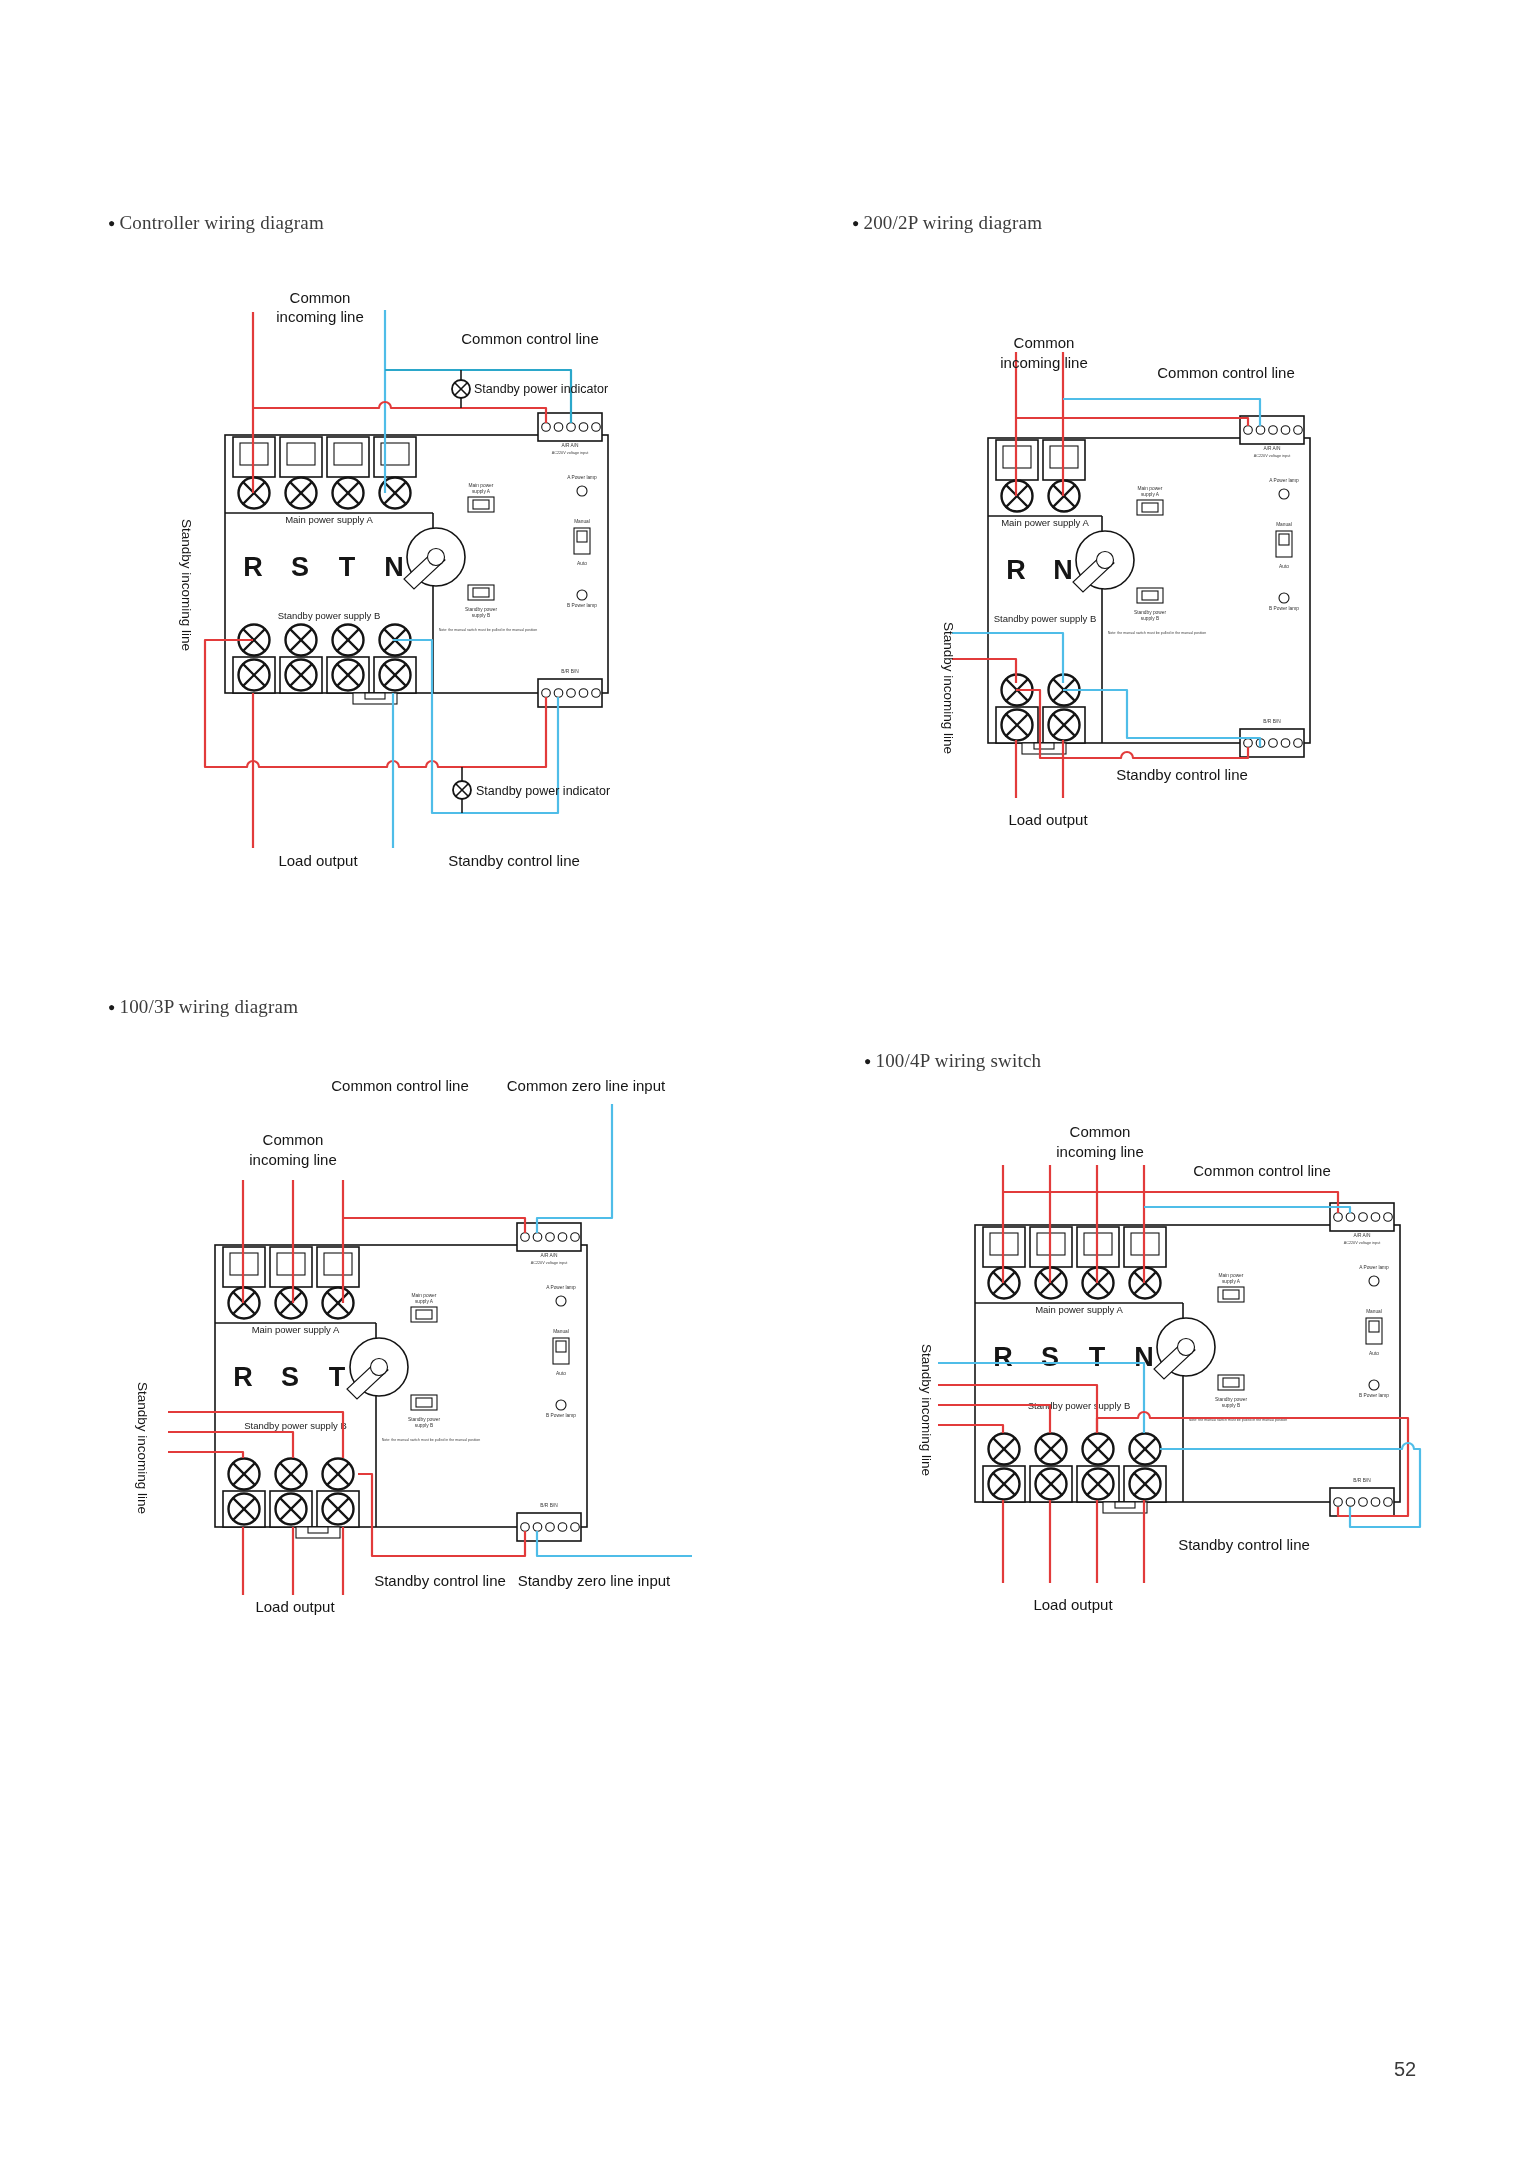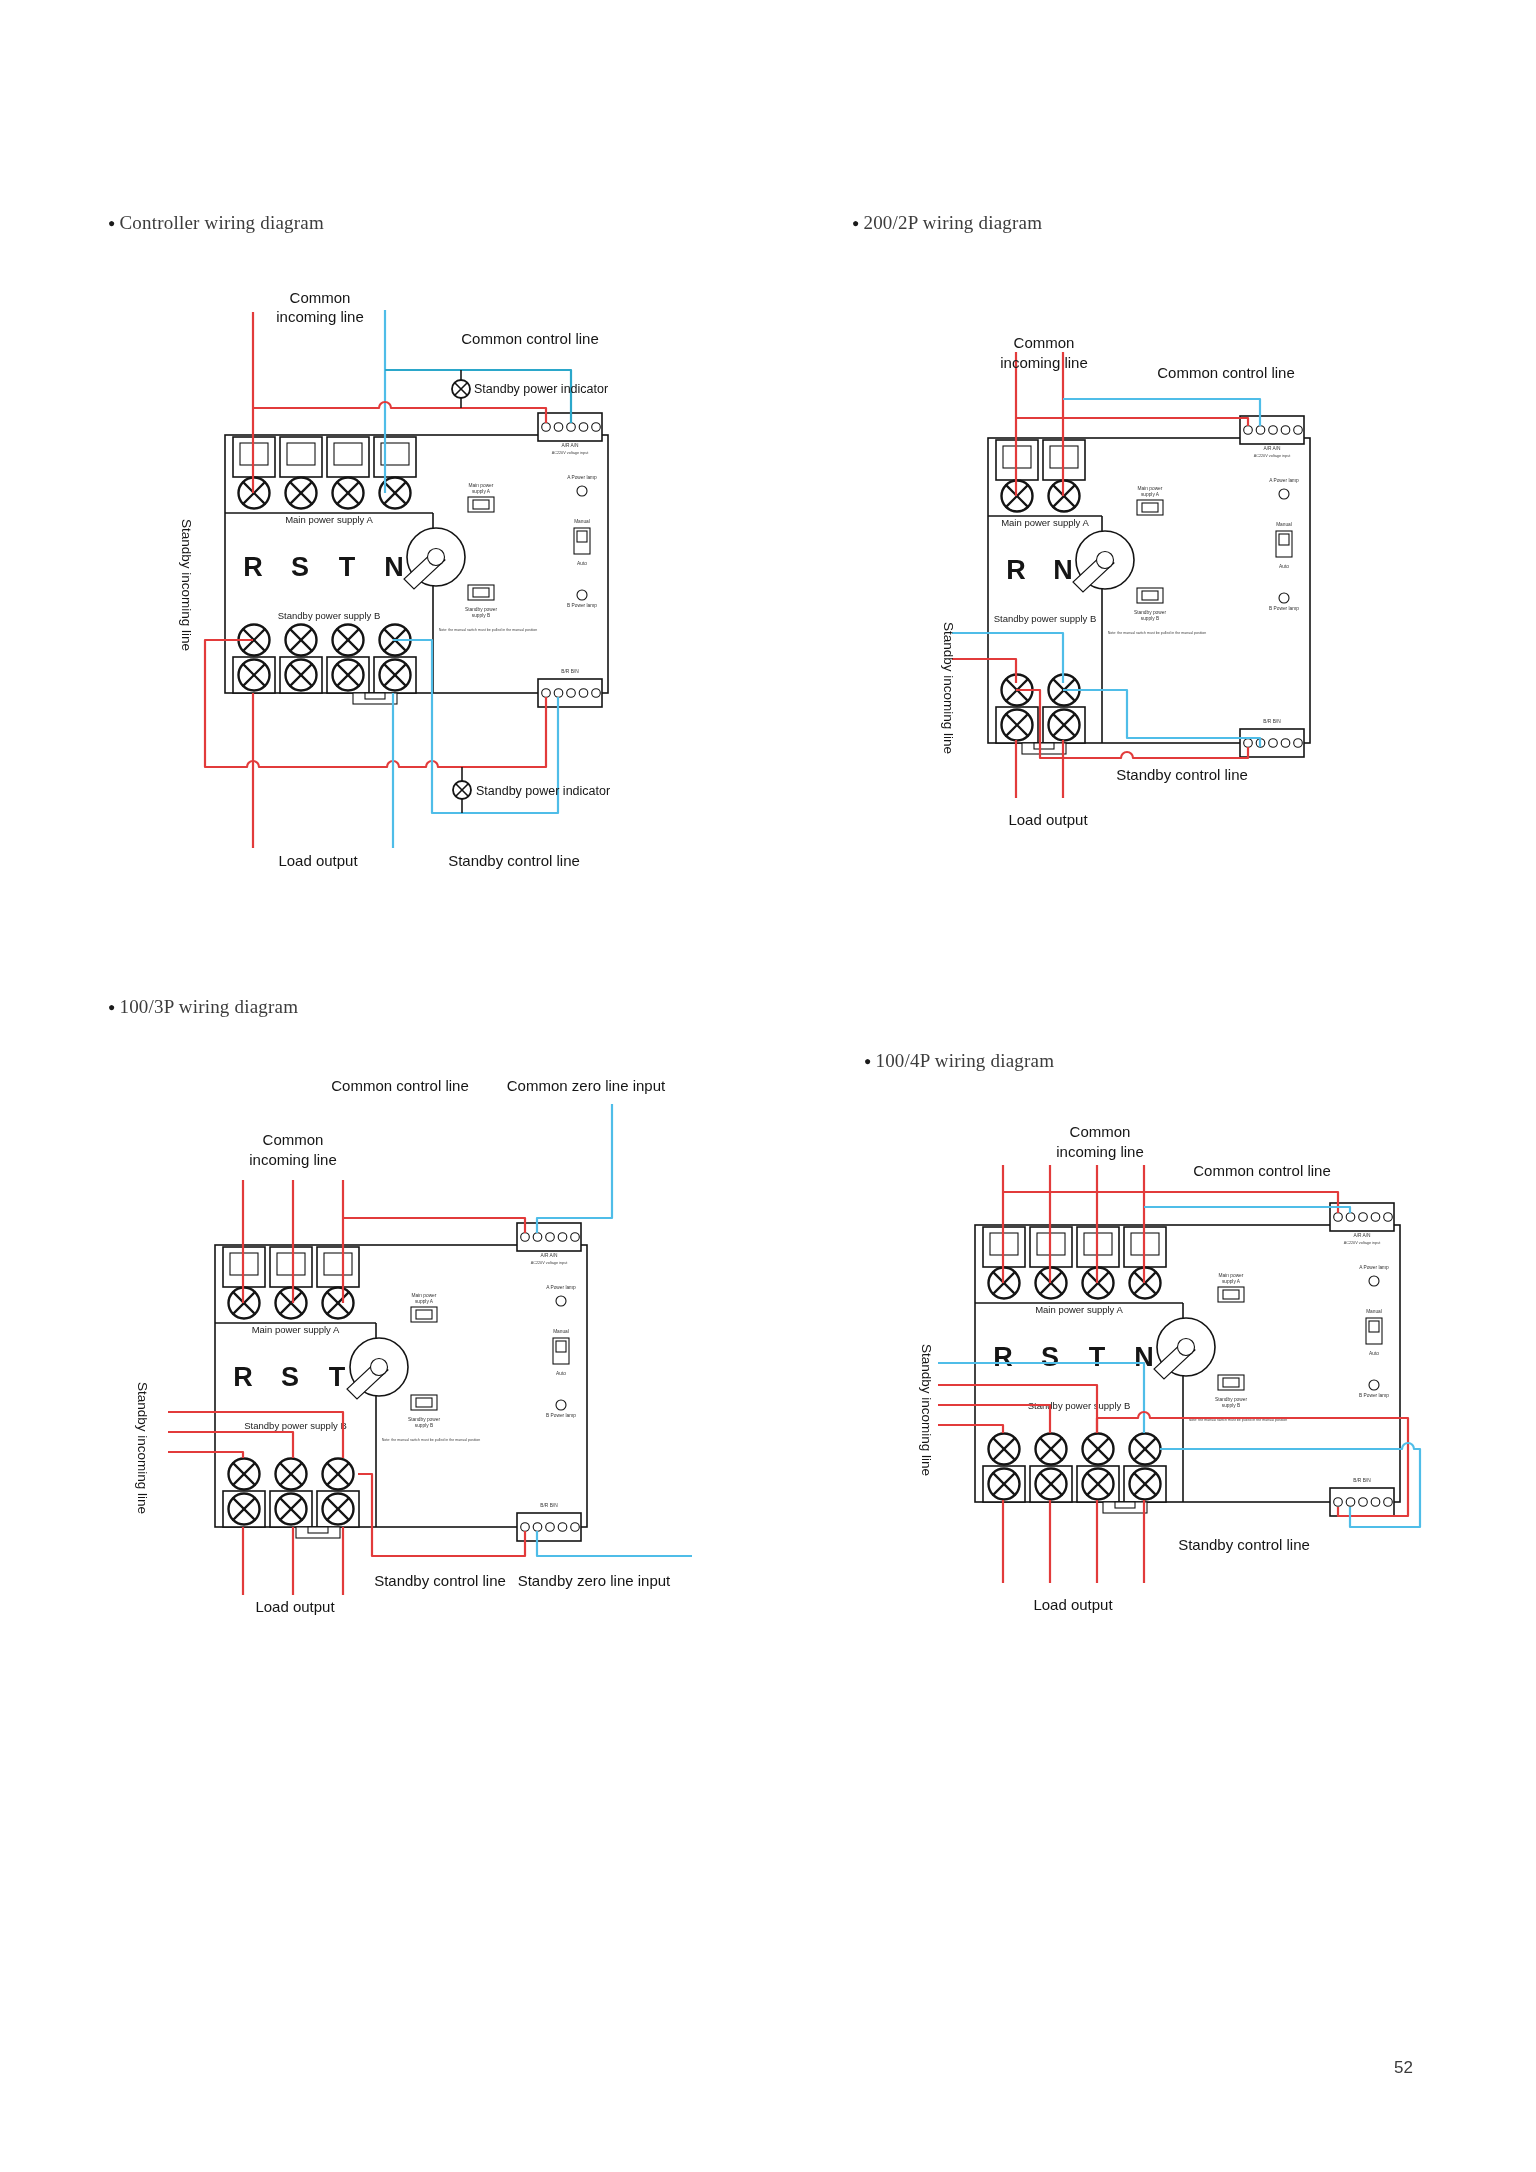--- a/index.html
+++ b/index.html
@@ -3,21 +3,21 @@
 <meta charset="utf-8">
 <style>
   html,body{margin:0;padding:0;background:#ffffff;}
   body{width:1536px;height:2172px;position:relative;font-family:"Liberation Sans",sans-serif;}
   .page{position:absolute;inset:0;background:#fff;}
   .heading{position:absolute;font-size:19px;color:#3c3c3c;letter-spacing:.2px;white-space:nowrap;font-family:Liberation Serif, serif;}
   .heading .bullet{font-size:12px;vertical-align:2px;margin-right:4px;color:#1a1a1a;}
   .logo{position:absolute;left:1156px;top:94px;width:280px;text-align:left;color:var(--logo-blue,#1c3b9e);
         font-weight:bold;font-size:47px;letter-spacing:-2px;font-family:"Liberation Sans",sans-serif;}
   .logo sup{font-size:15px;font-weight:bold;letter-spacing:0;vertical-align:22px;}
-  .pagenum{position:absolute;left:1394px;top:2058px;font-size:17px;color:#3a3a3a;}
+  .pagenum{position:absolute;left:1394px;top:2058px;font-size:20px;color:#3a3a3a;}
   svg.canvas{position:absolute;left:0;top:0;}
   svg text{font-family:"Liberation Sans",sans-serif;fill:#151515;}
   .lbl{font-size:15px;}
   .lbl-sm{font-size:12.5px;}
   .lbl-vert{font-size:13.5px;}
   .t95{font-size:9.5px;fill:#222;}
   .t48{font-size:4.8px;fill:#333;}
   .t38{font-size:3.8px;fill:#444;}
   .t36{font-size:3.6px;fill:#444;}
   .letter{font-size:27px;font-weight:bold;}
@@ -34,21 +34,21 @@
 </style>
 </head>
 <body>
 
 <div class="page">
 
 
   <div class="heading" style="left:108px;top:212px;"><span class="bullet">●</span><span>Controller wiring diagram</span></div>
   <div class="heading" style="left:852px;top:212px;"><span class="bullet">●</span><span>200/2P wiring diagram</span></div>
   <div class="heading" style="left:108px;top:996px;"><span class="bullet">●</span><span>100/3P wiring diagram</span></div>
-  <div class="heading" style="left:864px;top:1050px;"><span class="bullet">●</span><span>100/4P wiring diagram</span></div>
+  <div class="heading" style="left:864px;top:1050px;"><span class="bullet">●</span><span>100/4P wiring switch</span></div>
 
   <svg class="canvas" width="1536" height="2172" viewBox="0 0 1536 2172">
 
     <g>
       <g>
           <rect x="225" y="435" width="383" height="258" class="dv"></rect>
           <rect x="538" y="413" width="64" height="28" class="dv"></rect>
           <circle cx="546" cy="427" r="4.3" class="dv2"></circle>
           <circle cx="558.5" cy="427" r="4.3" class="dv2"></circle>
           <circle cx="571" cy="427" r="4.3" class="dv2"></circle>

